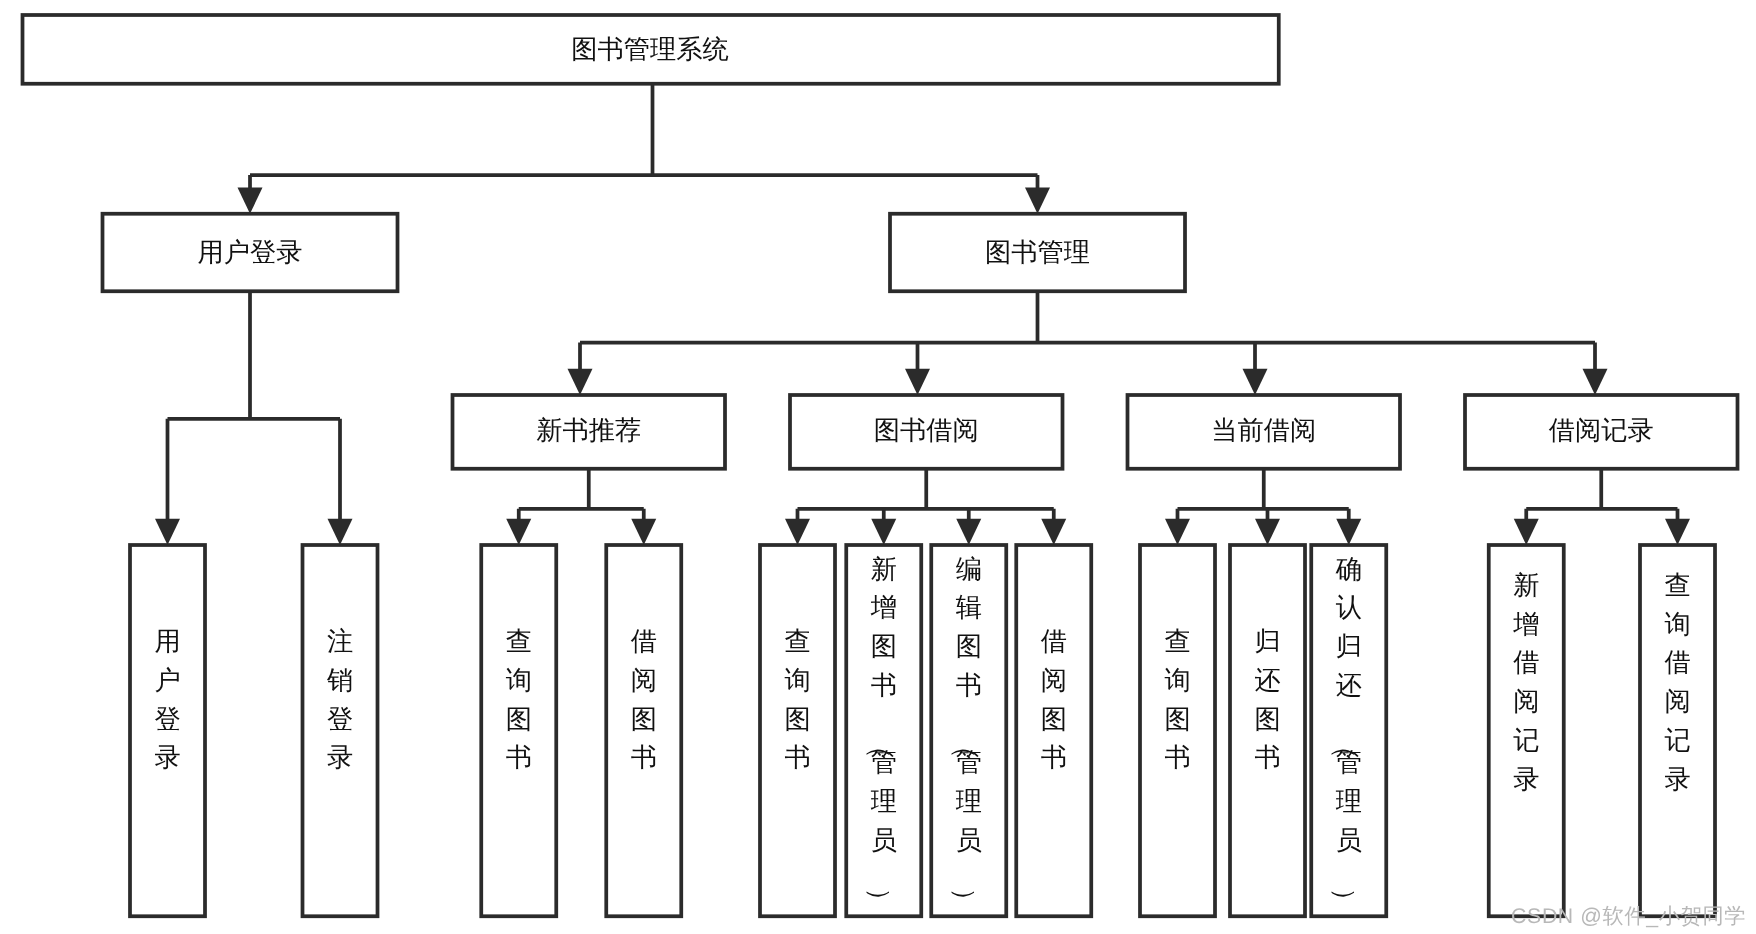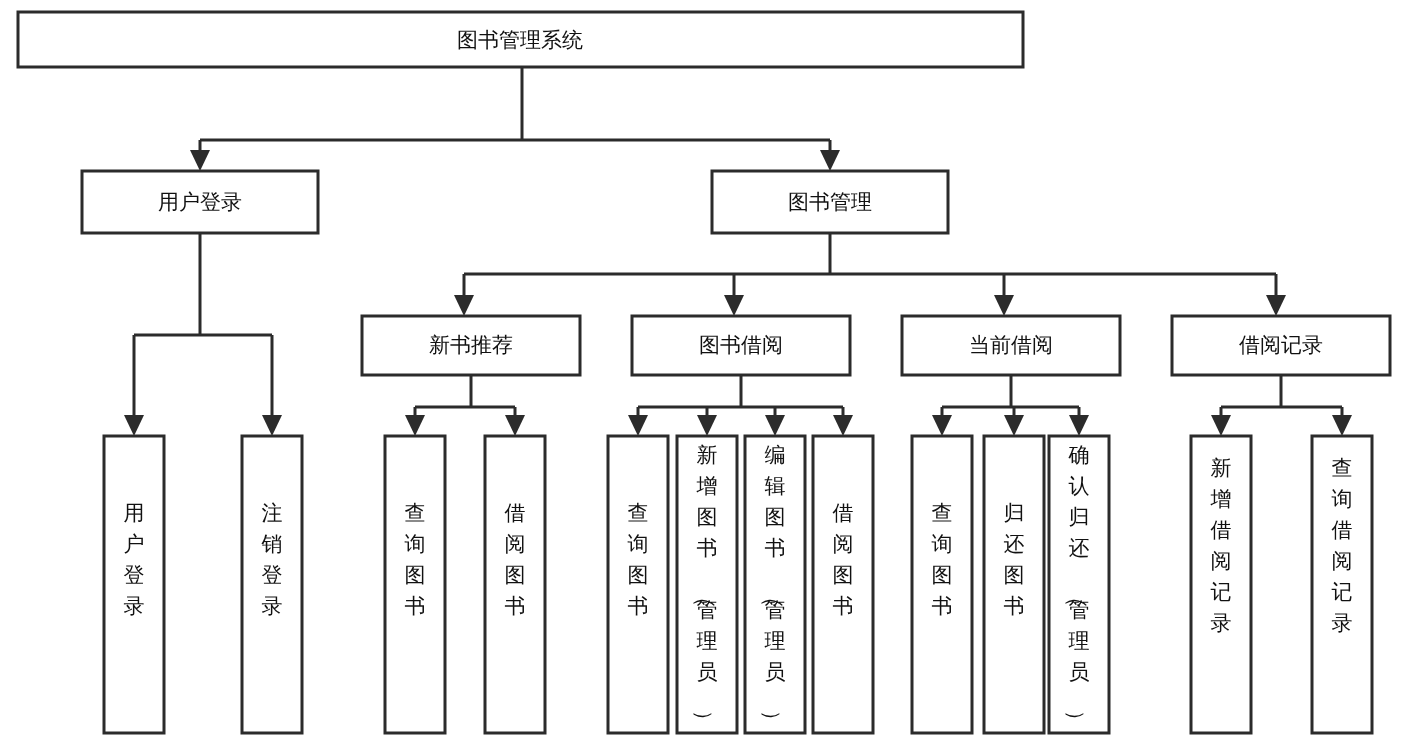--- a/index.html
+++ b/index.html
@@ -213,13 +213,14 @@
     <g>
       <rect class="node-box" x="1191" y="436" width="60" height="297"></rect>
       <text class="node-label-v" x="1221" y="475"><tspan x="1221" y="475">新</tspan><tspan x="1221" y="506">增</tspan><tspan x="1221" y="537">借</tspan><tspan x="1221" y="568">阅</tspan><tspan x="1221" y="599">记</tspan><tspan x="1221" y="630">录</tspan></text>
     </g>
     <g>
       <rect class="node-box" x="1312" y="436" width="60" height="297"></rect>
       <text class="node-label-v" x="1342" y="475"><tspan x="1342" y="475">查</tspan><tspan x="1342" y="506">询</tspan><tspan x="1342" y="537">借</tspan><tspan x="1342" y="568">阅</tspan><tspan x="1342" y="599">记</tspan><tspan x="1342" y="630">录</tspan></text>
     </g>
   </svg>
 
+  <div class="watermark">CSDN @软件_小贺同学</div>
 </div>
 
 </body></html>

